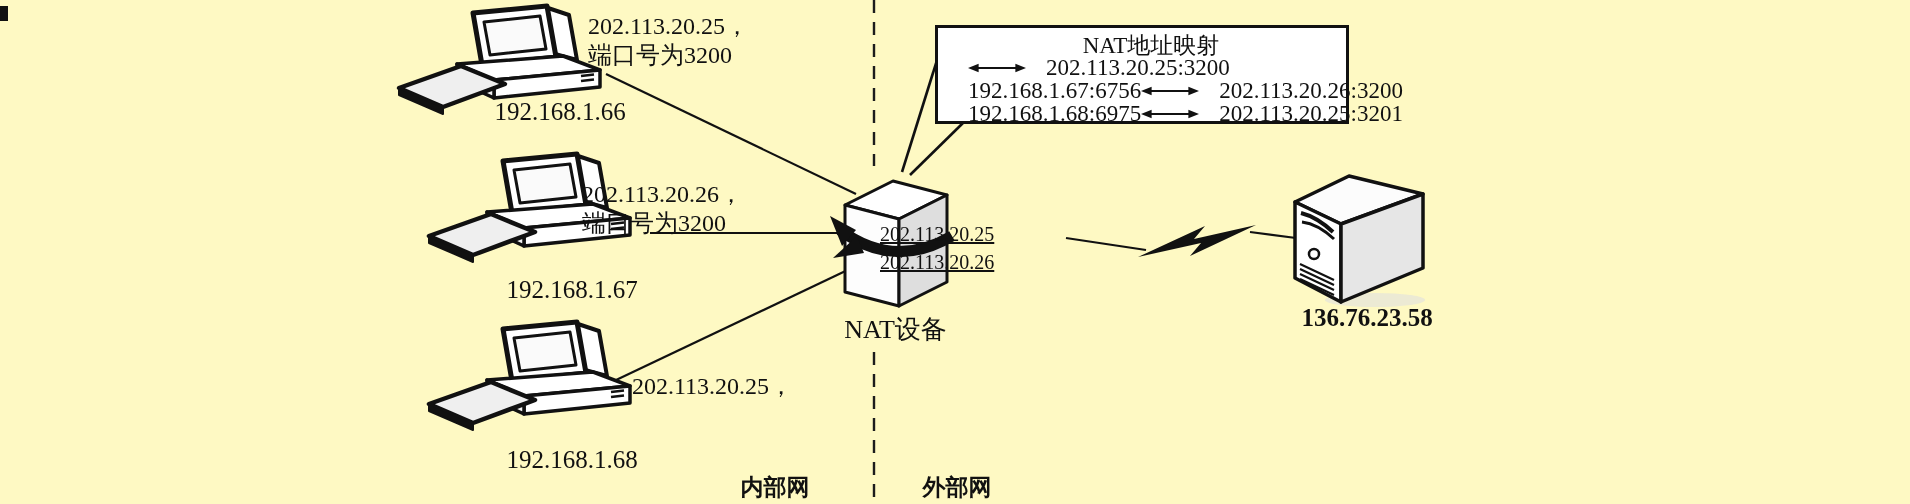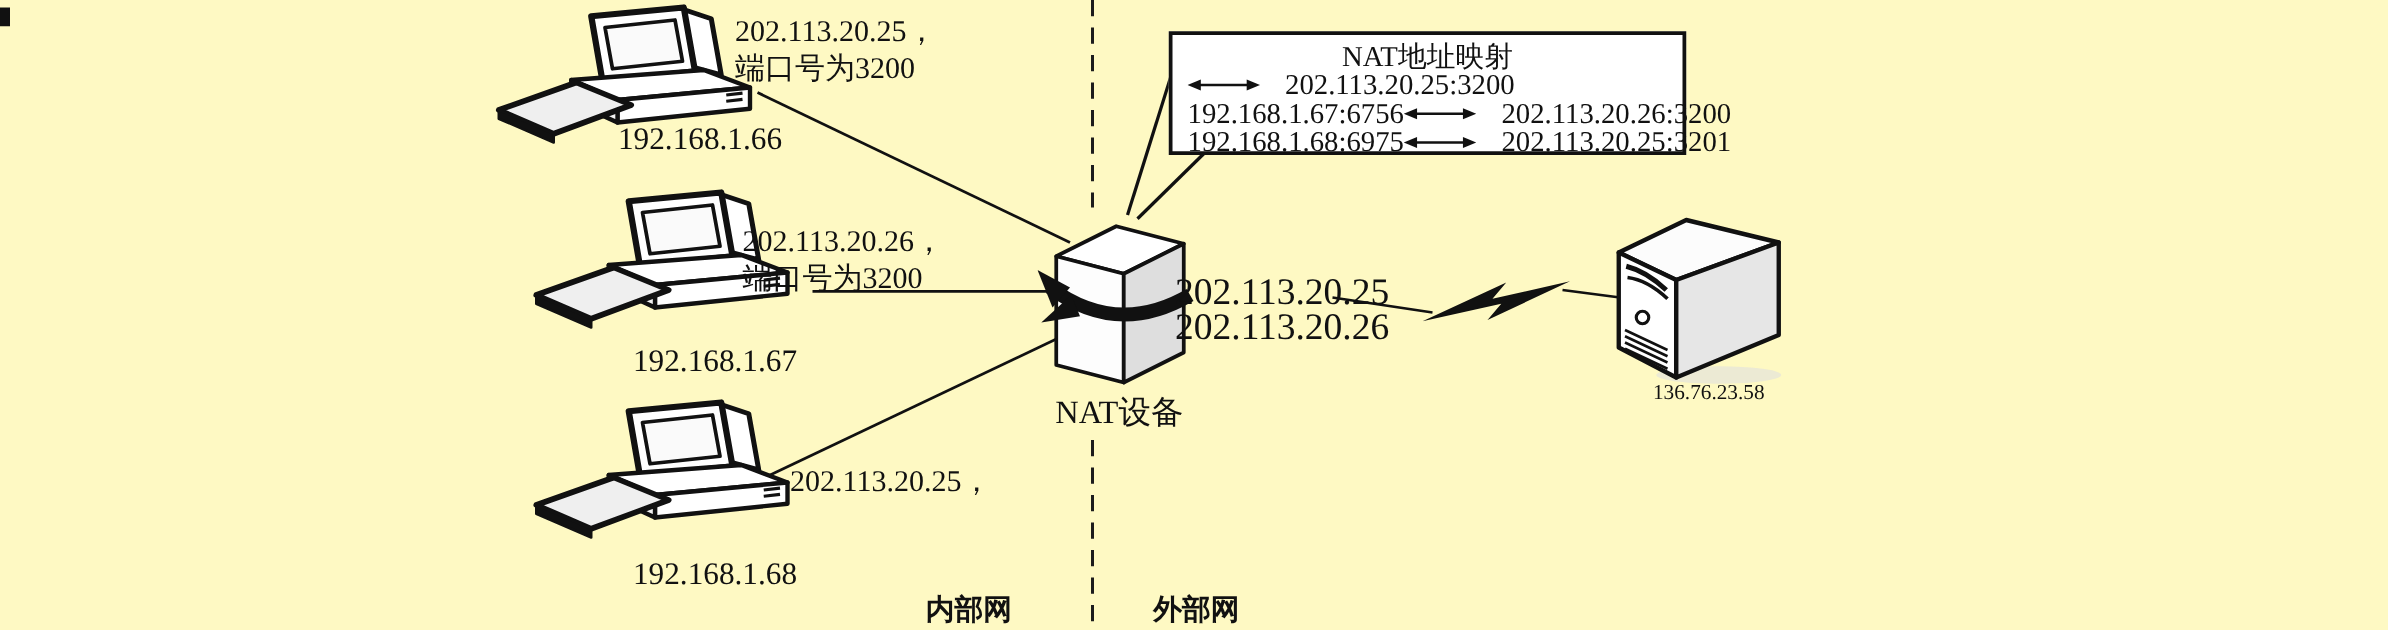--- a/index.html
+++ b/index.html
@@ -8,26 +8,26 @@
     font-family:"Liberation Serif","DejaVu Serif",serif;color:#111;
   }
   svg{position:absolute;}
   .wires{left:0;top:0;pointer-events:none;}
   .wire{stroke:#111;stroke-width:2.2;}
   .wire2{stroke:#111;stroke-width:2.6;}
   .dash{stroke:#1c1c1c;stroke-width:2.4;stroke-dasharray:13 9;}
   .pc-note{position:absolute;font-size:24px;line-height:29px;white-space:nowrap;}
   .ip-label{position:absolute;font-size:25px;width:180px;text-align:center;white-space:nowrap;}
   .dev-label{position:absolute;left:818px;top:312px;width:155px;text-align:center;font-size:26px;white-space:nowrap;}
-  .srv-label{position:absolute;left:1287px;top:304px;width:160px;text-align:center;font-size:17px;white-space:nowrap;}
-  .nat-ips{position:absolute;left:940px;top:220px;font-size:30px;line-height:28px;white-space:nowrap;}
+  .srv-label{position:absolute;left:1287px;top:304px;width:160px;text-align:center;font-size:25px;white-space:nowrap;font-weight:bold;}
+  .nat-ips{position:absolute;left:880px;top:220px;font-size:20px;line-height:28px;white-space:nowrap;text-decoration:underline;}
   .zone{position:absolute;top:472px;width:130px;text-align:center;font-size:23px;font-weight:bold;white-space:nowrap;}
   .map-box{
     position:absolute;left:935px;top:25px;width:414px;height:99px;
-    border:3px solid #111;box-sizing:border-box;background:#fff;padding:2px 0 0 12px;
+    border:3px solid #111;box-sizing:border-box;background:#fff;padding:2px 0 0 30px;
   }
   .map-title{text-align:center;font-size:23px;height:26px;padding-right:12px;}
   .map-row{display:flex;align-items:center;font-size:23px;height:23px;}
   .map-int{width:192px;display:inline-block;}
   .map-ext{margin-left:20px;}
   .map-arrow{position:static;flex:0 0 auto;}
   .edge-mark{position:absolute;left:0;top:6px;width:8px;height:15px;background:#111;}
 </style>
 </head>
 <body>
@@ -78,21 +78,21 @@
       <polygon points="112,63 144,60 147,68 115,71" fill="#e8e8e8" stroke-width="3"></polygon>
       <polygon points="62,62 168,54 205,68 99,78" fill="#fff" stroke-width="3.5"></polygon>
       <polygon points="99,78 205,68 205,85 99,96" fill="#fff" stroke-width="3.5"></polygon>
       <polygon points="62,62 99,78 99,96 62,79" fill="#f2f2f2" stroke-width="3.5"></polygon>
       <line x1="186" y1="74" x2="199" y2="72.5" stroke-width="2.5"></line>
       <line x1="186" y1="79" x2="199" y2="77.5" stroke-width="2.5"></line>
       <polygon points="4,86 66,64 110,82 48,105" fill="#efefef" stroke-width="4.5"></polygon>
       <polygon points="4,86 48,105 48,112 4,93" fill="#111" stroke-width="2"></polygon>
     </g>
   </svg>
-  <div class="pc-note" style="left:594px;top:180px">
+  <div class="pc-note" style="left:582px;top:180px">
     <div>202.113.20.26，</div>
     <div>端口号为3200</div>
   </div>
   <div class="ip-label" style="left:482px;top:276px">192.168.1.67</div>
 
   <svg class="pc" style="left:425px;top:318px" width="230" height="120" viewBox="0 0 230 120">
     <g stroke="#111" stroke-linejoin="round">
       <polygon points="150,5 174,13 182,58 160,52" fill="#fff" stroke-width="4"></polygon>
       <polygon points="78,11 152,4 161,55 87,63" fill="#fff" stroke-width="5"></polygon>
       <polygon points="89,20 145,14 151,47 95,53" fill="#fafafa" stroke-width="3"></polygon>

